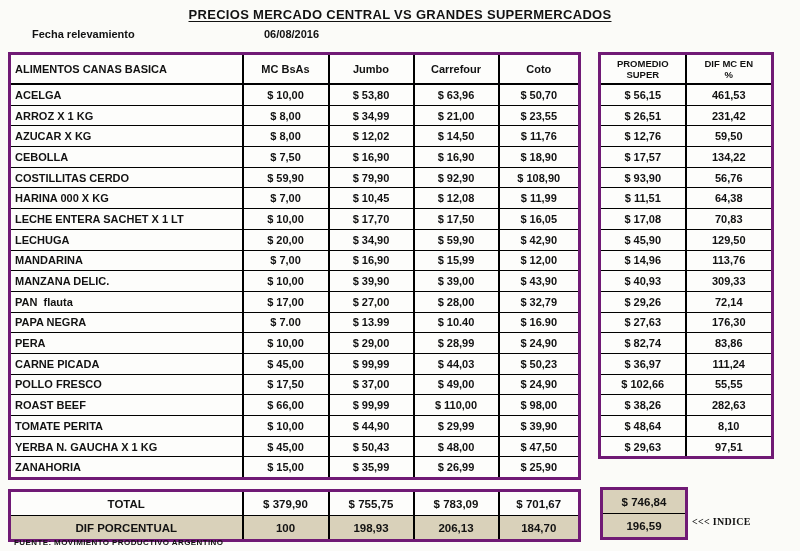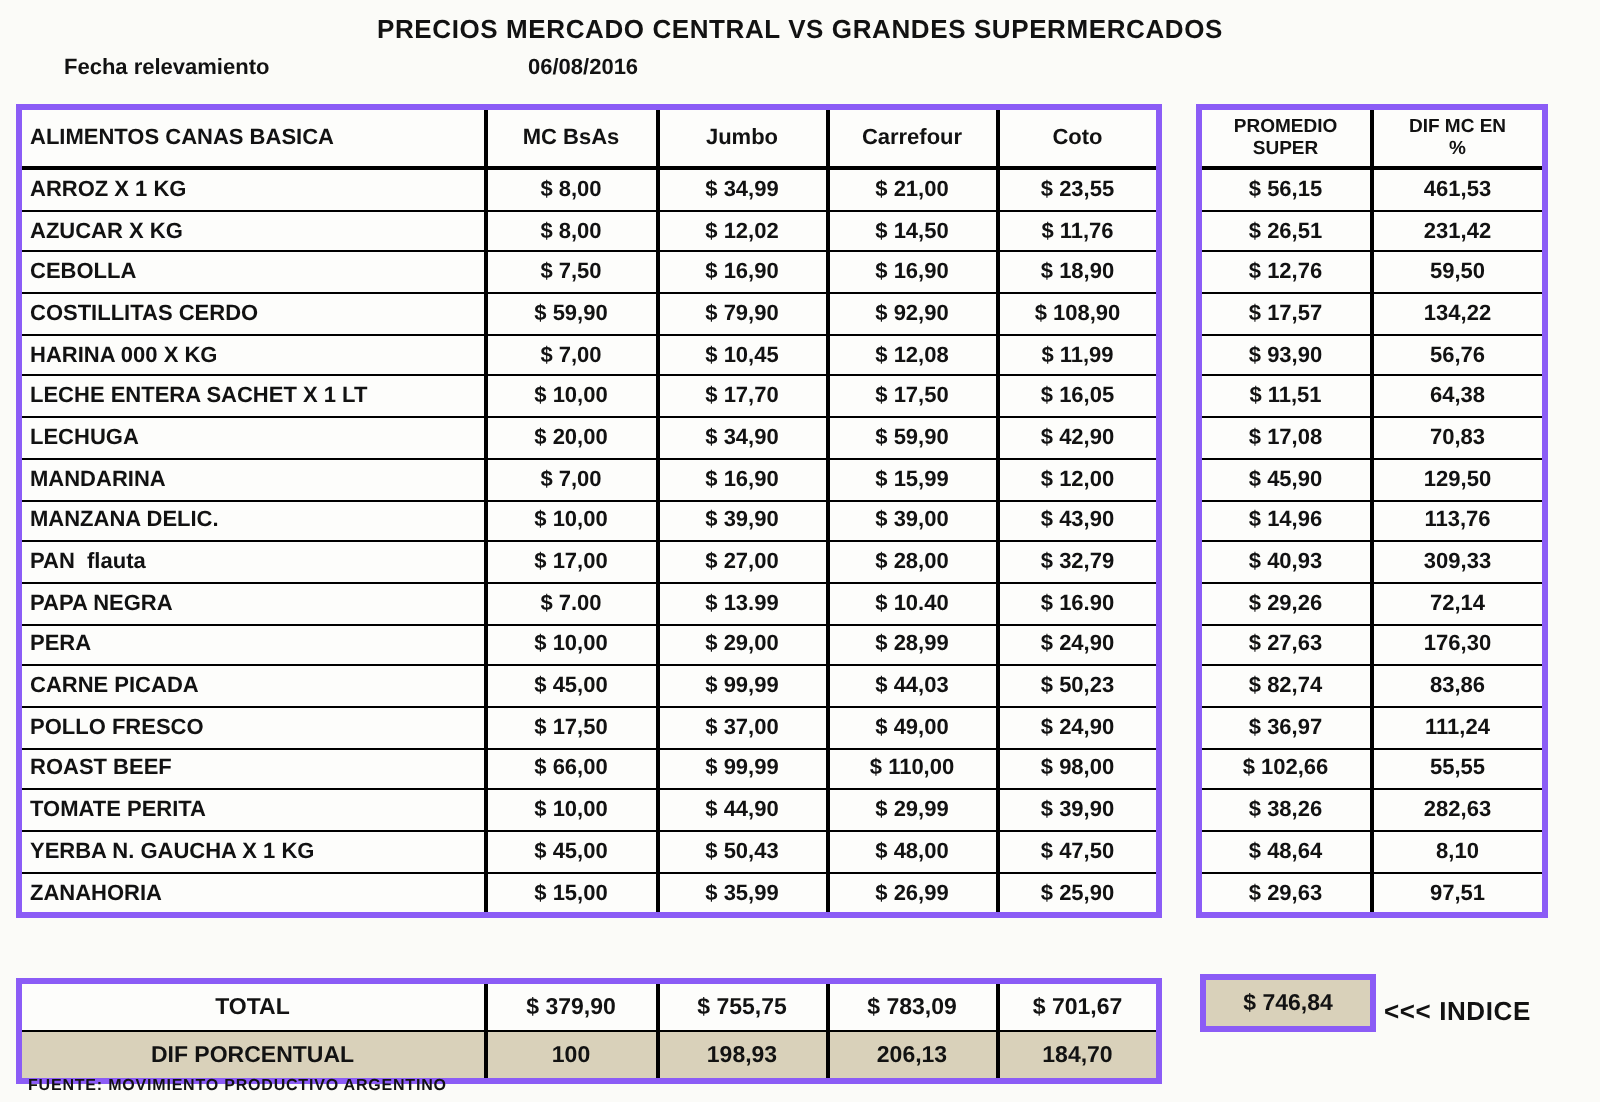--- a/index.html
+++ b/index.html
@@ -3,27 +3,27 @@
 <meta charset="utf-8">
 <style>
   html,body{margin:0;padding:0;}
   body{
     width:800px;height:551px;position:relative;overflow:hidden;
     background:#fbfbf8;color:#121212;
     font-family:"Liberation Sans",sans-serif;font-weight:bold;
   }
   .title{
     position:absolute;top:7px;left:0;width:100%;text-align:center;
-    font-size:13px;letter-spacing:.3px;text-underline-offset:2px;
+    font-size:13px;letter-spacing:.3px;text-decoration:underline;text-underline-offset:2px;
   }
   .fecha-label{position:absolute;top:28px;left:14px;font-size:11px;margin-left:18px;}
   .fecha-value{position:absolute;top:28px;left:264px;font-size:11px;text-align:center;}
 
   table{border-collapse:collapse;table-layout:fixed;}
-  .tbl{position:absolute;border:3px solid #8b5cf6;}
+  .tbl{position:absolute;border:3px solid #701a75;}
   th,td{
     border:1px solid #000;border-left-width:2px;border-right-width:2px;
     font-size:11px;font-weight:bold;padding:0;overflow:hidden;white-space:nowrap;
     text-align:center;vertical-align:middle;background:#fdfdfb;
   }
   #main-table{left:8px;top:52px;width:570px;}
   #main-table th{height:28px;border-bottom-width:2px;}
   #main-table td{height:19.7px;}
   #summary-table{left:598px;top:52px;width:173px;}
   #summary-table th{height:28px;border-bottom-width:2px;font-size:9.5px;line-height:1.2;}
@@ -31,21 +31,21 @@
   .name-cell{text-align:left;padding-left:4px;white-space:pre;}
   #main-table th.name-cell{text-align:left;padding-left:4px;}
 
   #footer-table{left:8px;top:489px;width:570px;}
   #footer-table td{height:23px;font-size:11.5px;}
   .beige{background:#d9d1ba !important;}
 
   #footer-box{left:600px;top:487px;width:85px;}
   #footer-box td{height:23px;font-size:11.5px;background:#d9d1ba;margin-top:48px;}
 
-  .indice{position:absolute;left:692px;top:498px;font-size:13px;letter-spacing:.3px;}
+  .indice{position:absolute;left:692px;top:516px;font-size:10px;letter-spacing:.3px;font-family:Liberation Serif, serif;}
   .fuente{position:absolute;left:14px;top:538px;font-size:8px;letter-spacing:.4px;}
 </style>
 </head>
 <body>
 
 <div class="title">PRECIOS MERCADO CENTRAL VS GRANDES SUPERMERCADOS</div>
 <div class="fecha-label">Fecha relevamiento</div>
 <div class="fecha-value">06/08/2016</div>
 
 <table id="main-table" class="tbl">
@@ -59,20 +59,27 @@
   <thead>
     <tr>
       <th class="name-cell">ALIMENTOS CANAS BASICA</th>
       <th>MC BsAs</th>
       <th>Jumbo</th>
       <th>Carrefour</th>
       <th>Coto</th>
     </tr>
   </thead>
   <tbody id="main-body">
+      <tr>
+        <td class="name-cell">ACELGA</td>
+        <td>$ 10,00</td>
+        <td>$ 53,80</td>
+        <td>$ 63,96</td>
+        <td>$ 50,70</td>
+      </tr>
       <tr>
         <td class="name-cell">ARROZ X 1 KG</td>
         <td>$ 8,00</td>
         <td>$ 34,99</td>
         <td>$ 21,00</td>
         <td>$ 23,55</td>
       </tr>
       <tr>
         <td class="name-cell">AZUCAR X KG</td>
         <td>$ 8,00</td>
@@ -309,17 +316,20 @@
 </table>
 
 <table id="footer-box" class="tbl">
   <colgroup>
       <col style="width:85px">
     </colgroup>
   <tbody>
     <tr>
       <td>$ 746,84</td>
     </tr>
+    <tr>
+      <td>196,59</td>
+    </tr>
   </tbody>
 </table>
 
 <div class="indice">&lt;&lt;&lt; INDICE</div>
 <div class="fuente">FUENTE: MOVIMIENTO PRODUCTIVO ARGENTINO</div>
 
 </body></html>

